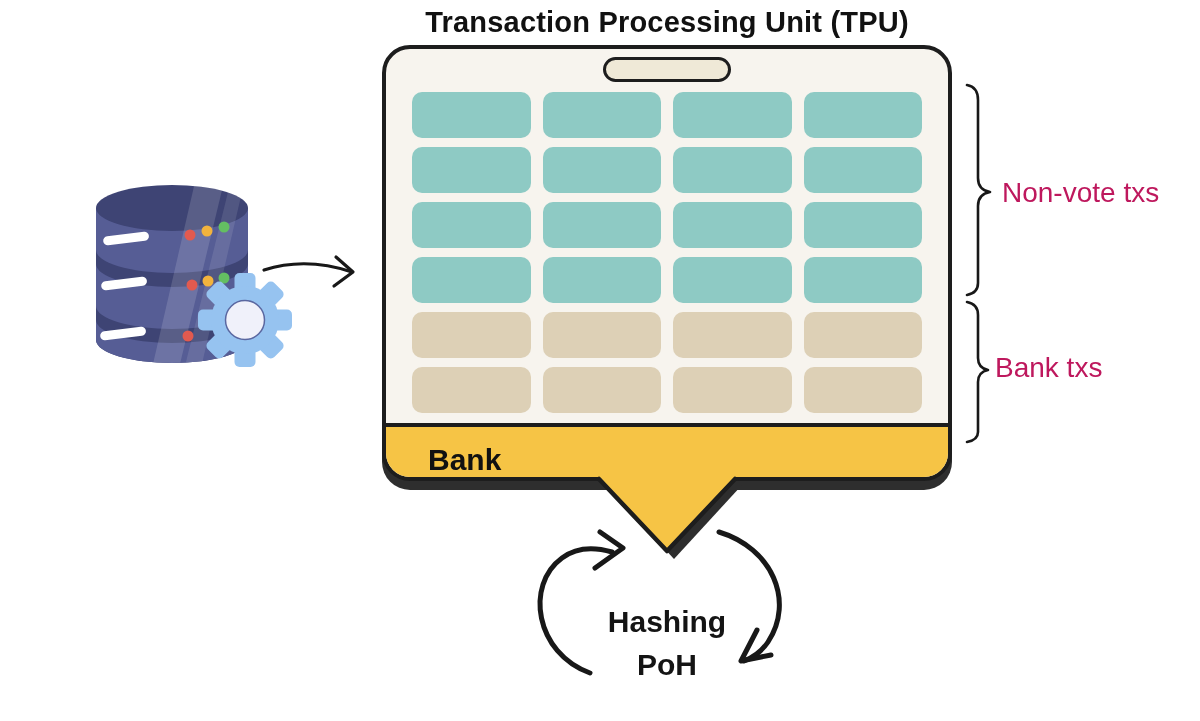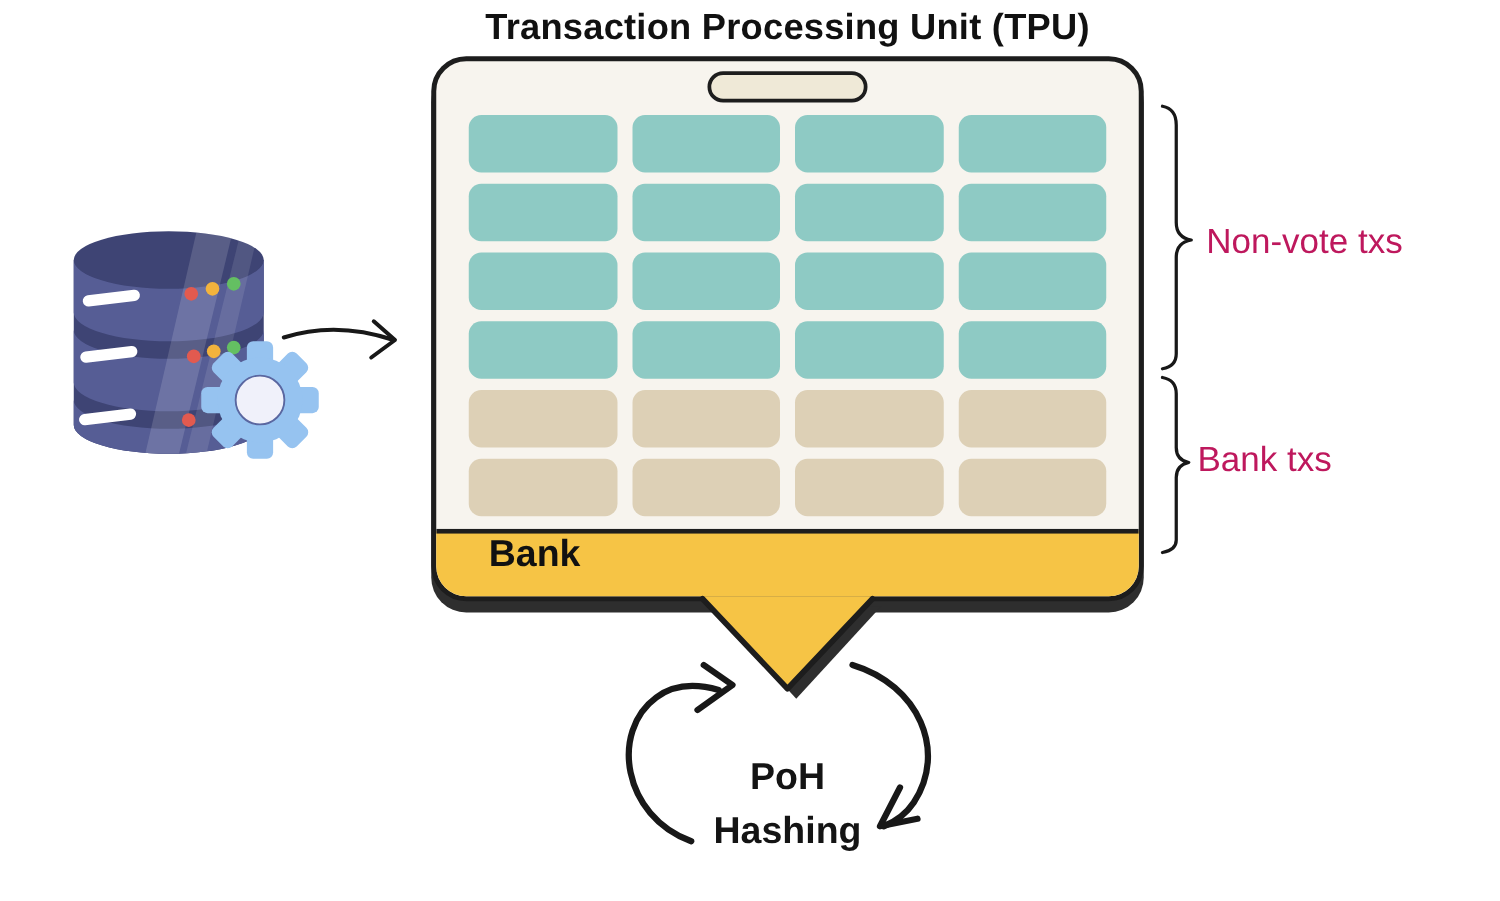--- a/index.html
+++ b/index.html
@@ -2,21 +2,21 @@
 <html style="--nonvote-block: #8ecac4; --vote-block: #ddd0b6; --bank: #f6c445; --panel: #f7f4ee; --pill: #efe9d7; --outline: #1d1d1d; --shadow: #2e2e2e; --text: #111111; --db-body: #565d95; --db-dark: #3e4474; --gear: #96c3f0; --gear-hole: #f0f1fa; --dot-red: #e25a4f; --dot-yellow: #f2b33d; --dot-green: #64bf62;"><head>
 <meta charset="utf-8">
 <style>
   html,body{margin:0;padding:0;}
   body{
     width:1200px;height:721px;background:#ffffff;
     font-family:"Liberation Sans", sans-serif;
     position:relative;overflow:hidden;
     color:var(--text,#111);
   }
-  .stage{position:absolute;inset:0;}
+  .stage{position:absolute;inset:0;margin-left:37px;}
 
   
   .diagram-title{
     position:absolute;left:345px;top:6px;width:570px;
     text-align:center;font-size:29px;font-weight:700;color:var(--text);
     letter-spacing:0.2px;
   }
 
   
   .tpu-box{
@@ -39,21 +39,21 @@
     grid-auto-rows:46px;gap:9px 12px;
   }
   .tx-block{border-radius:10px;}
   .tx-block.nonvote{background:var(--nonvote-block);}
   .tx-block.vote{background:var(--vote-block);}
 
   .bank-bar{
     height:50px;background:var(--bank);
     border-top:4px solid var(--outline);
     border-radius:0 0 24px 24px;
-    display:flex;align-items:flex-start;
+    display:flex;align-items:flex-end;
   }
   .bank-label{
     padding-left:42px;font-size:30px;font-weight:700;color:var(--text);
   }
 
   
   .abs{position:absolute;}
   .lineart{stroke:#181818;fill:none;stroke-linecap:round;stroke-linejoin:round;}
 
   
@@ -187,17 +187,17 @@
   <div class="brace-label label-vote">Bank txs</div>
 
   <svg class="abs" style="left:480px;top:525px;" width="300" height="170" viewBox="0 0 300 170">
     <path class="lineart" style="stroke-width:5" d="M73,148 C18,128 8,60 45,33 C57,24 74,21 95,27"></path>
     <polyline class="lineart" style="stroke-width:5" points="83,7 106,23 78,43"></polyline>
     <path class="lineart" style="stroke-width:5" d="M202,7 C255,23 278,76 251,117 C245,126 237,132 227,136"></path>
     <polyline class="lineart" style="stroke-width:5" points="240,105 224,136 254,130"></polyline>
   </svg>
 
   <div class="poh-text">
+    <div>Hashing</div>
     <div>PoH</div>
-    <div>Hashing</div>
   </div>
 
 </div>
 
 </body></html>

